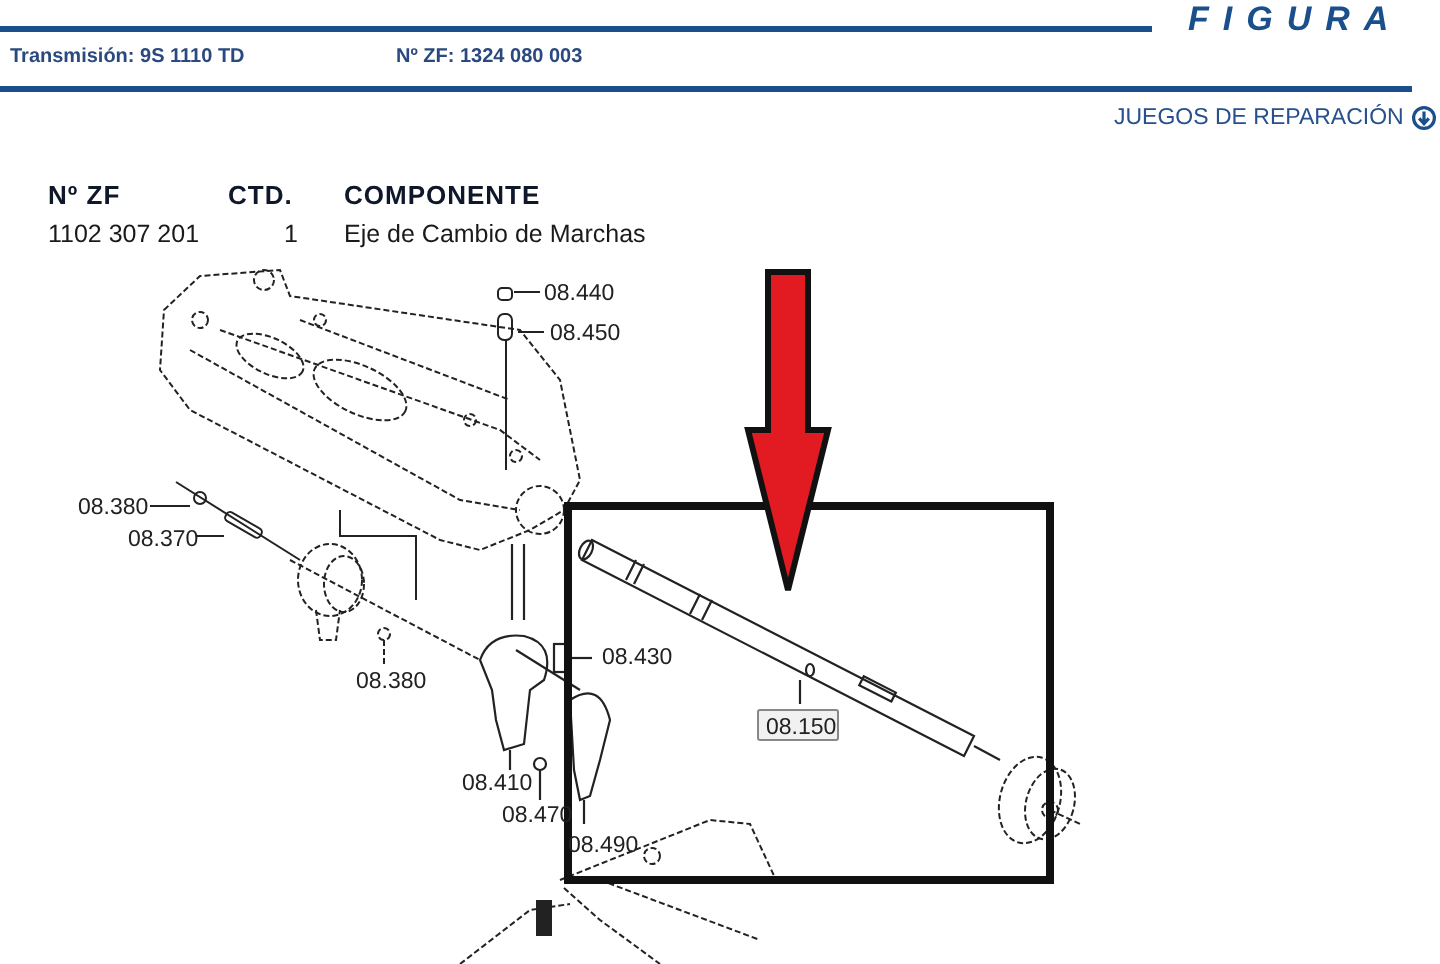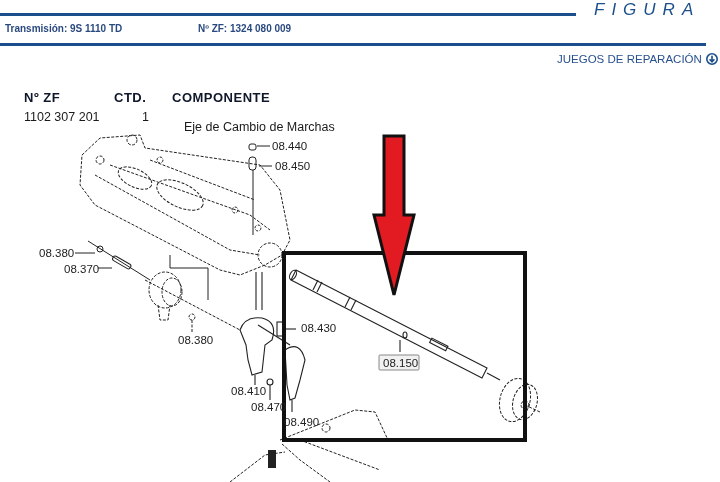--- a/index.html
+++ b/index.html
@@ -1,52 +1,52 @@
 <!DOCTYPE html>
 <html><head>
 <meta charset="utf-8">
 <style>
   html, body { margin:0; padding:0; background:#ffffff; }
   body { width:720px; height:482px; position:relative; overflow:hidden; font-family:"Liberation Sans", sans-serif; }
   .topline { position:absolute; left:0; top:13px; width:576px; height:3px; background:#1b4f8c; }
-  .figura { position:absolute; left:594px; top:0px; font-size:17px; font-weight:normal; font-style:italic; letter-spacing:7px; color:#1b4f8c; }
+  .figura { position:absolute; left:594px; top:0px; font-size:17px; font-weight:bold; font-style:italic; letter-spacing:7px; color:#1b4f8c; }
   .hdr { position:absolute; top:23px; font-size:10px; font-weight:bold; color:#2a4a7f; white-space:nowrap; }
   .secline { position:absolute; left:0; top:43px; width:706px; height:3px; background:#1b4f8c; }
   .juegos { position:absolute; left:524px; top:53px; font-size:11.5px; color:#27508f; white-space:nowrap; cursor:pointer; display:flex; align-items:center; gap:4px;margin-left:33px; }
   .juegos .ico { display:inline-block; width:12px; height:12px; }
   .th { position:absolute; top:90px; font-size:13px; font-weight:bold; color:#0f172a; letter-spacing:0.5px; }
   .td { position:absolute; top:110px; font-size:12.5px; color:#1a1a1a; }
   .diagram { position:absolute; left:0; top:125px; width:720px; height:357px; }
   .lbl { font-family:"Liberation Sans", sans-serif; font-size:11.5px; fill:#222; }
 </style>
 </head>
 <body>
 
 <div class="topline"></div>
 <div class="figura">FIGURA</div>
 <div class="hdr" style="left:5px;">Transmisión: 9S 1110 TD</div>
-<div class="hdr" style="left:198px;">Nº ZF: 1324 080 009</div>
+<div class="hdr" style="left:198px;">Nº ZF: 1324 080 003</div>
 <div class="secline"></div>
 
 <div class="juegos">
   <span>JUEGOS DE REPARACIÓN</span>
   <svg class="ico" viewBox="0 0 12 12">
     <circle cx="6" cy="6" r="5.2" fill="none" stroke="#1b4f8c" stroke-width="1.6"></circle>
     <path d="M6 2.8 V8.6 M3.6 6.2 L6 8.8 L8.4 6.2" fill="none" stroke="#1b4f8c" stroke-width="1.6"></path>
   </svg>
 </div>
 
 <div>
   <div class="th" style="left:24px;">Nº ZF</div>
   <div class="th" style="left:114px;text-align:right;">CTD.</div>
   <div class="th" style="left:172px;">COMPONENTE</div>
   <div>
     <div class="td" style="left:24px;">1102 307 201</div>
     <div class="td" style="left:142px;">1</div>
-    <div class="td" style="left:184px;margin-top:10px;">Eje de Cambio de Marchas</div>
+    <div class="td" style="left:172px;">Eje de Cambio de Marchas</div>
   </div>
 </div>
 
 <svg class="diagram" viewBox="0 125 720 357">
 
   <g fill="none" stroke="#222" stroke-width="1" stroke-dasharray="3,1.5">
     <path d="M82 155 L100 138 L140 135 L145 148 L260 165 L280 190 L290 240 L282 255 L265 265 L240 275 L220 270 L95 205 L80 185 Z"></path>
     <path d="M95 175 L230 250 L260 255"></path>
     <path d="M110 165 L250 215 L270 230"></path>
     <path d="M150 160 L255 200"></path>

